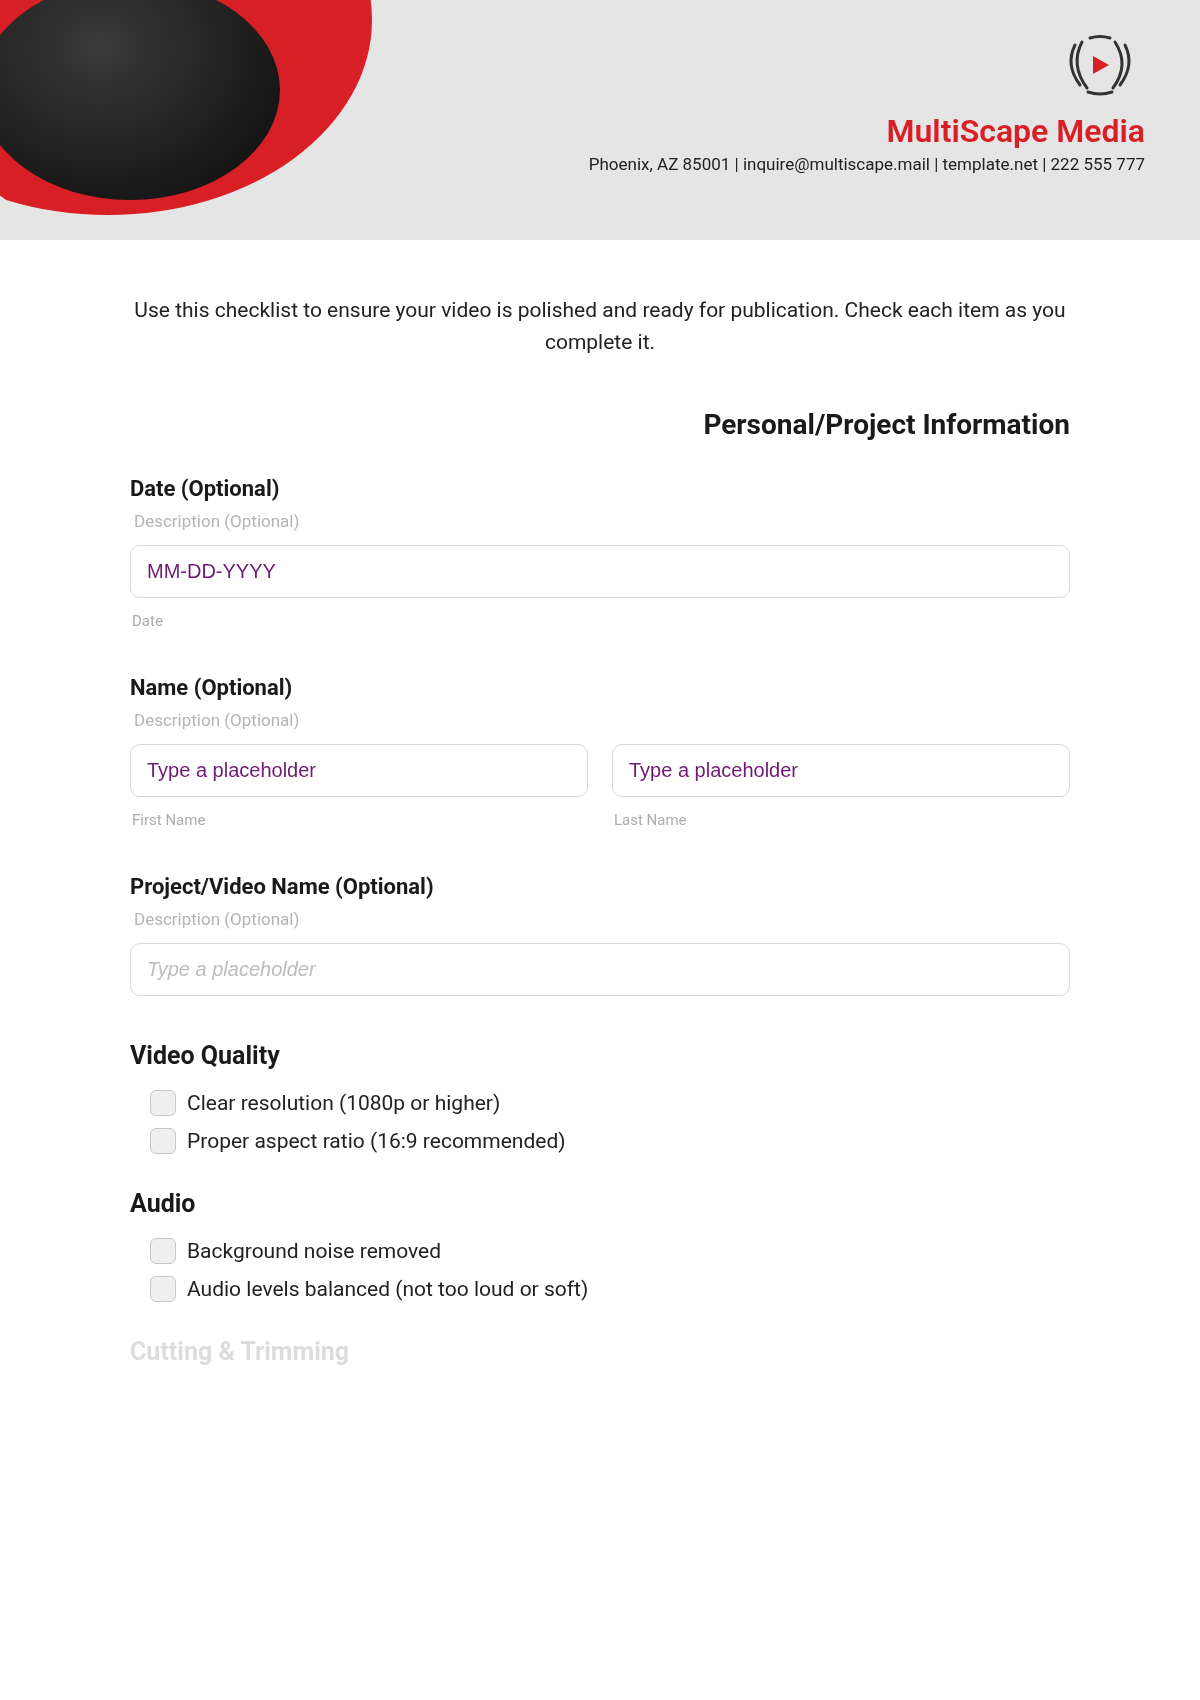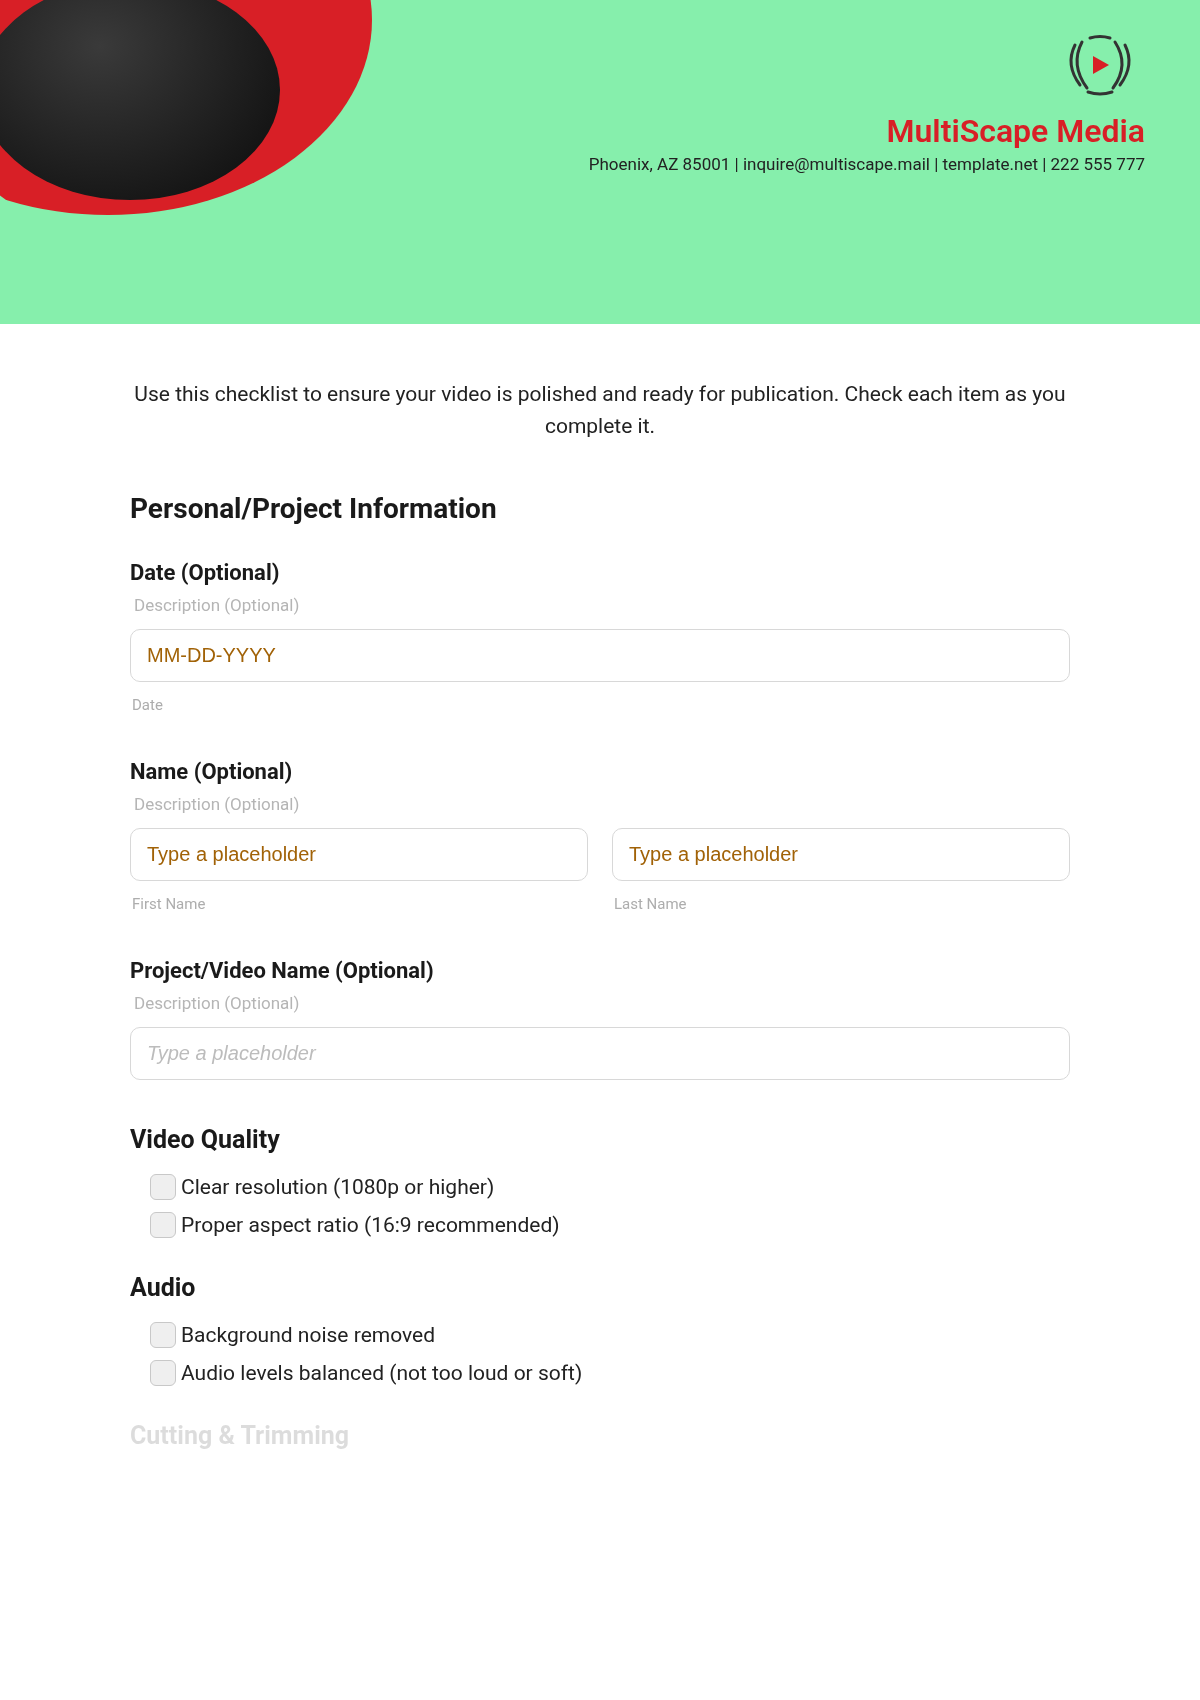--- a/index.html
+++ b/index.html
@@ -1,38 +1,38 @@
 <!DOCTYPE html>
 <html><head>
 <meta charset="utf-8">
 <style>
 * { box-sizing: border-box; margin: 0; padding: 0; }
 body { font-family: -apple-system, BlinkMacSystemFont, 'Segoe UI', Roboto, Helvetica, Arial, sans-serif; background: #fff; width: 1200px; }
-.header { position: relative; height: 324px; background: #86efac; overflow: hidden; }
+.header { position: relative; height: 240px; background: #e5e5e5; overflow: hidden; }
 .swoosh-red { position: absolute; top: -40px; left: -60px; width: 480px; height: 300px; background: #d81f26; border-radius: 0 0 60% 80%; clip-path: ellipse(55% 65% at 35% 20%); }
 .swoosh-red::after { content: ''; position: absolute; top: 20px; left: 40px; width: 300px; height: 220px; background: radial-gradient(ellipse at 40% 30%, #3a3a3a, #0a0a0a); border-radius: 50%; }
 .brand-block { position: absolute; top: 30px; right: 55px; text-align: right; }
 .logo { display: inline-block; margin-bottom: 8px; }
 .brand-name { color: #d81f26; font-size: 32px; font-weight: 600; margin-bottom: 4px; }
 .brand-sub { color: #222; font-size: 17px; }
 .content { padding: 55px 130px 40px 130px; }
 .form-title { font-size: 40px; font-weight: 700; text-align: center; color: #1a1a1a; margin-bottom: 22px; }
 .form-desc { font-size: 21px; text-align: center; color: #222; line-height: 1.5; margin-bottom: 50px; }
-.section-h { font-size: 28px; font-weight: 700; color: #1a1a1a; margin-top: 30px; margin-bottom: 35px; }
+.section-h { font-size: 28px; font-weight: 700; color: #1a1a1a; margin-top: 30px; margin-bottom: 35px; text-align: right; }
 .field-group { margin-bottom: 45px; }
 .field-label { font-size: 22px; font-weight: 700; color: #1a1a1a; margin-bottom: 10px; }
 .field-desc { font-size: 17px; color: #b5b5b5; margin-bottom: 14px; padding-left: 4px; }
 .input { width: 100%; padding: 14px 16px; font-size: 20px; border: 1px solid #d8d8d8; border-radius: 10px; background: #fff; color: #222; }
 .input::placeholder { color: #bcbcbc; font-style: italic; }
-.input.filled { color: #a16207; }
+.input.filled { color: #701a75; }
 .sublabel { font-size: 15px; color: #adadad; margin-top: 14px; padding-left: 2px; }
 .name-row { display: flex; gap: 24px; }
 .name-col { flex: 1; }
 .check-list { padding-left: 20px; }
-.check-item { display: flex; align-items: center; gap: 5px; margin-bottom: 12px; }
+.check-item { display: flex; align-items: center; gap: 11px; margin-bottom: 12px; }
 .check-box { width: 26px; height: 26px; border: 1px solid #c8c8c8; border-radius: 6px; background: #efefef; flex-shrink: 0; cursor: pointer; }
 .check-label { font-size: 21px; color: #222; }
 .section-sub { font-size: 25px; font-weight: 700; color: #1a1a1a; margin-top: 35px; margin-bottom: 20px; }
 .cutoff { font-size: 25px; font-weight: 700; color: #1a1a1a; margin-top: 35px; opacity: 0.15; }
 </style>
 </head>
 <body>
 
 <div class="header">
   <div class="swoosh-red"></div>

